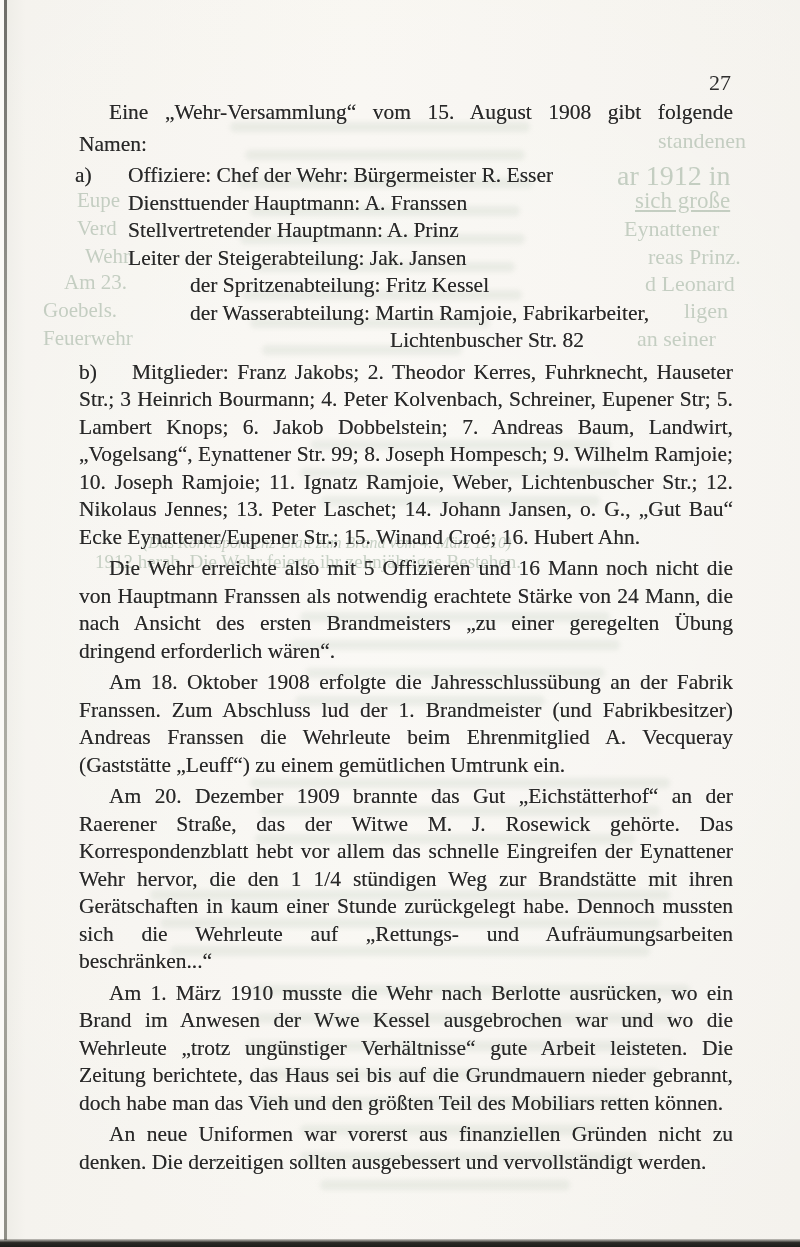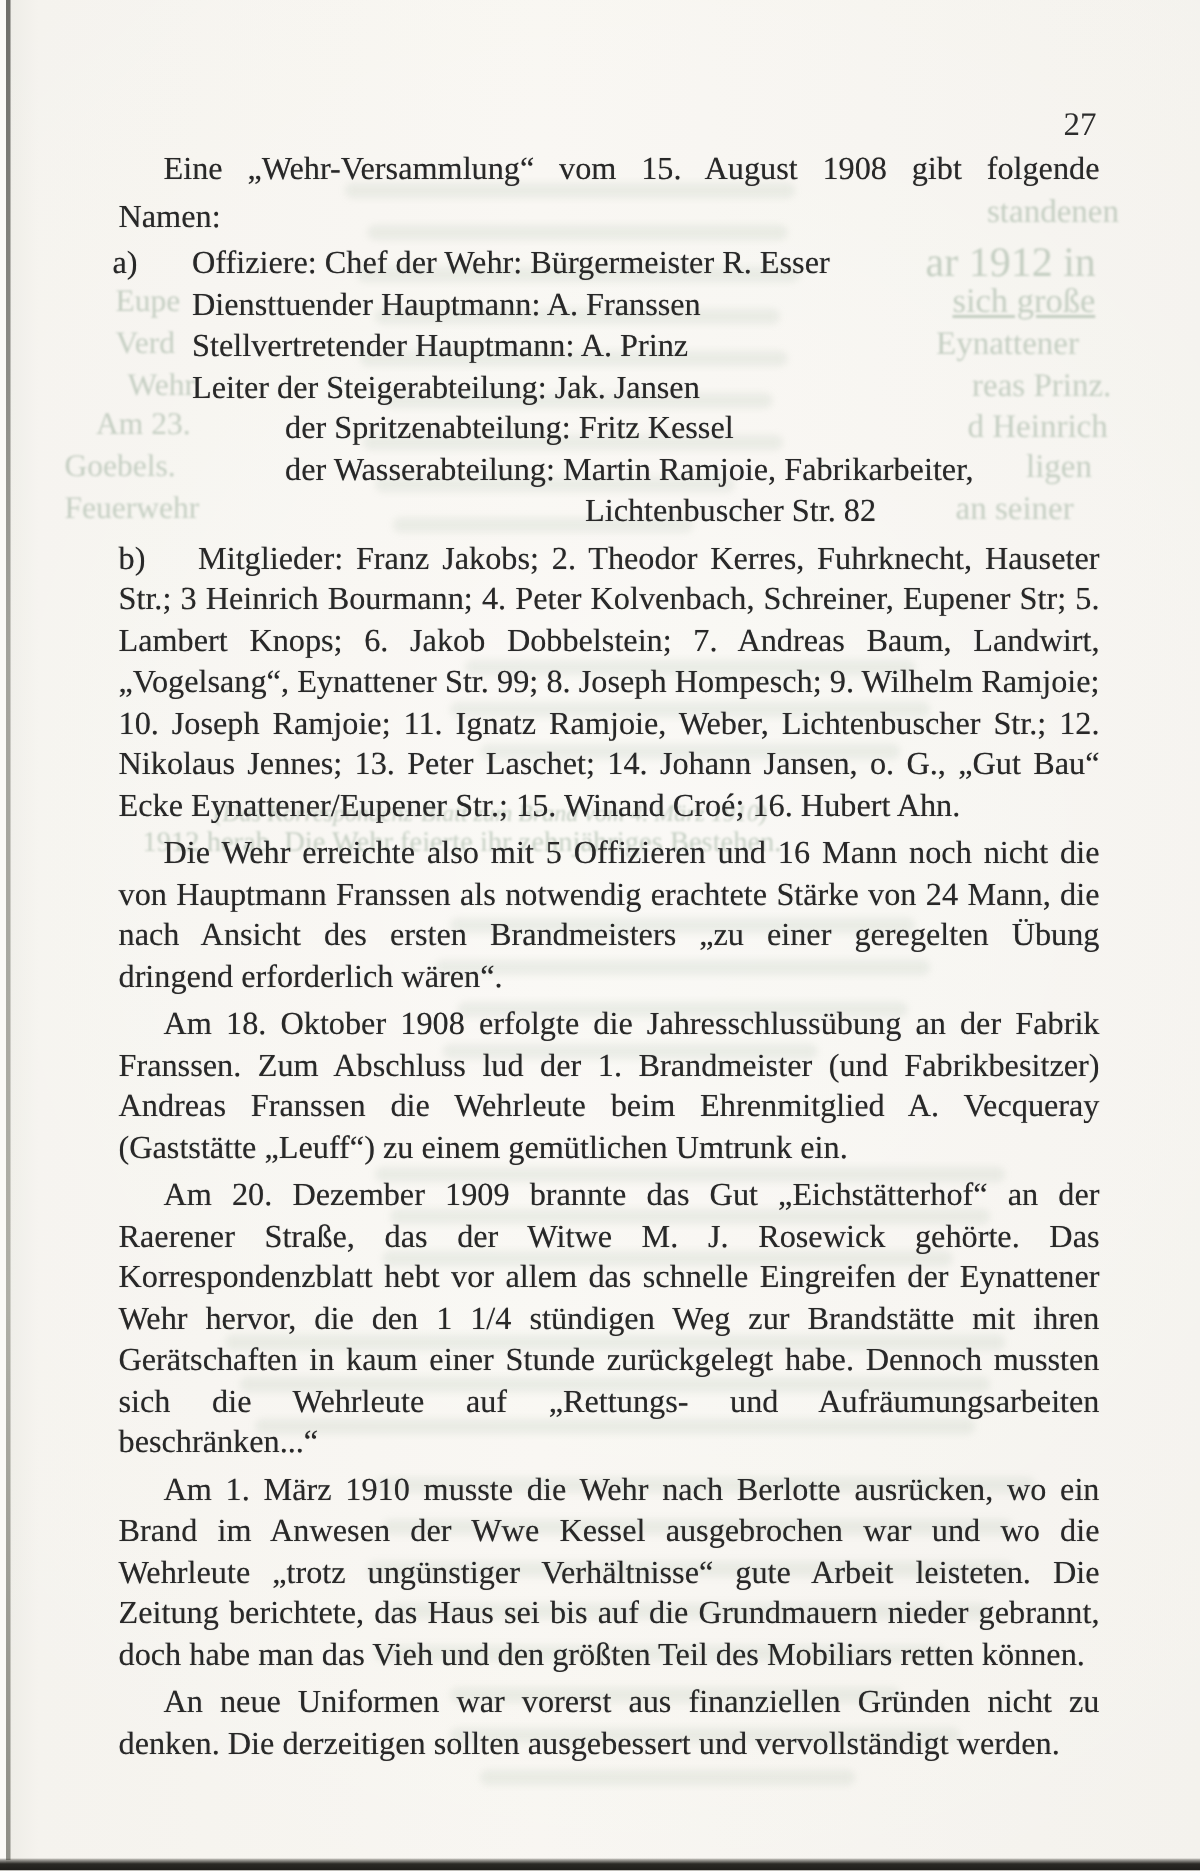--- a/index.html
+++ b/index.html
@@ -87,21 +87,21 @@
       <div class="ghost-line" style="left: 260px; top: 1069px; width: 400px;"></div>
       <div class="ghost-line" style="left: 250px; top: 1097px; width: 380px;"></div>
       <div class="ghost-line" style="left: 300px; top: 1125px; width: 300px;"></div>
       <div class="ghost-line" style="left: 300px; top: 1152px; width: 340px;"></div>
       <div class="ghost-line" style="left: 320px; top: 1180px; width: 250px;"></div>
       <span class="bleed-text" style="left: 658px; top: 128px; font-size: 22px;">standenen</span>
       <span class="bleed-text" style="left: 617px; top: 160px; font-size: 28px;">ar 1912 in</span>
       <span class="bleed-text" style="left: 635px; top: 188px; font-size: 23px; text-decoration: underline;">sich große</span>
       <span class="bleed-text" style="left: 624px; top: 216px; font-size: 22px;">Eynattener</span>
       <span class="bleed-text" style="left: 648px; top: 244px; font-size: 22px;">reas Prinz.</span>
-      <span class="bleed-text" style="left: 645px; top: 271px; font-size: 22px;">d Heinrich</span>
+      <span class="bleed-text" style="left: 645px; top: 271px; font-size: 22px;">d Leonard</span>
       <span class="bleed-text" style="left: 684px; top: 298px; font-size: 22px;">ligen</span>
       <span class="bleed-text" style="left: 637px; top: 326px; font-size: 22px;">an seiner</span>
       <span class="bleed-text" style="left: 77px; top: 188px; font-size: 21px;">Eupe</span>
       <span class="bleed-text" style="left: 77px; top: 216px; font-size: 21px;">Verd</span>
       <span class="bleed-text" style="left: 74px; top: 244px; font-size: 21px; margin-left: 11px;">Wehr</span>
       <span class="bleed-text" style="left: 64px; top: 270px; font-size: 21px;">Am 23.</span>
       <span class="bleed-text" style="left: 43px; top: 298px; font-size: 21px;">Goebels.</span>
       <span class="bleed-text" style="left: 43px; top: 326px; font-size: 21px;">Feuerwehr</span>
       <span class="bleed-text it" style="left: 143px; top: 534px; font-size: 16px;">(Das Korrespondenz-Blatt zum Brand vom 4. März 1910)</span>
       <span class="bleed-text" style="left: 95px; top: 551px; font-size: 19px;">1912 herab. Die Wehr feierte ihr zehnjähriges Bestehen.</span>

